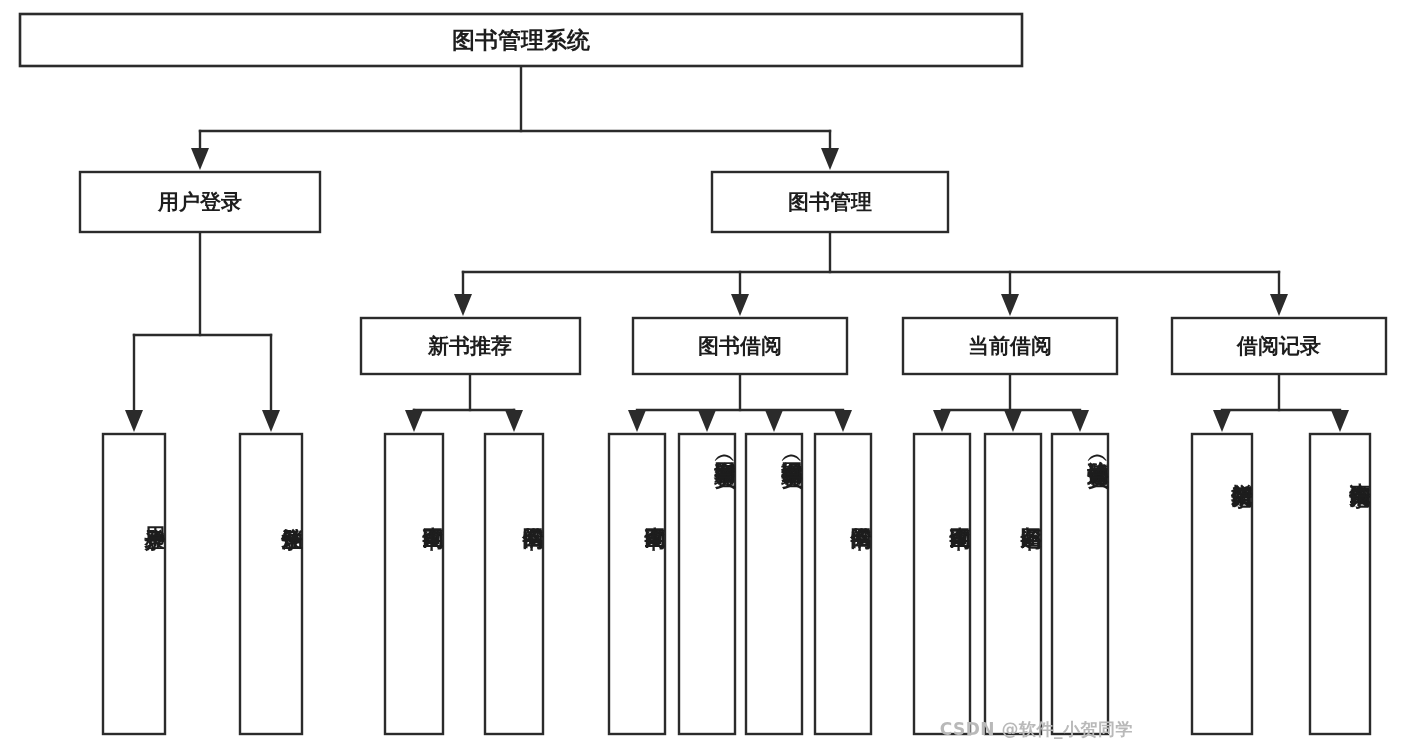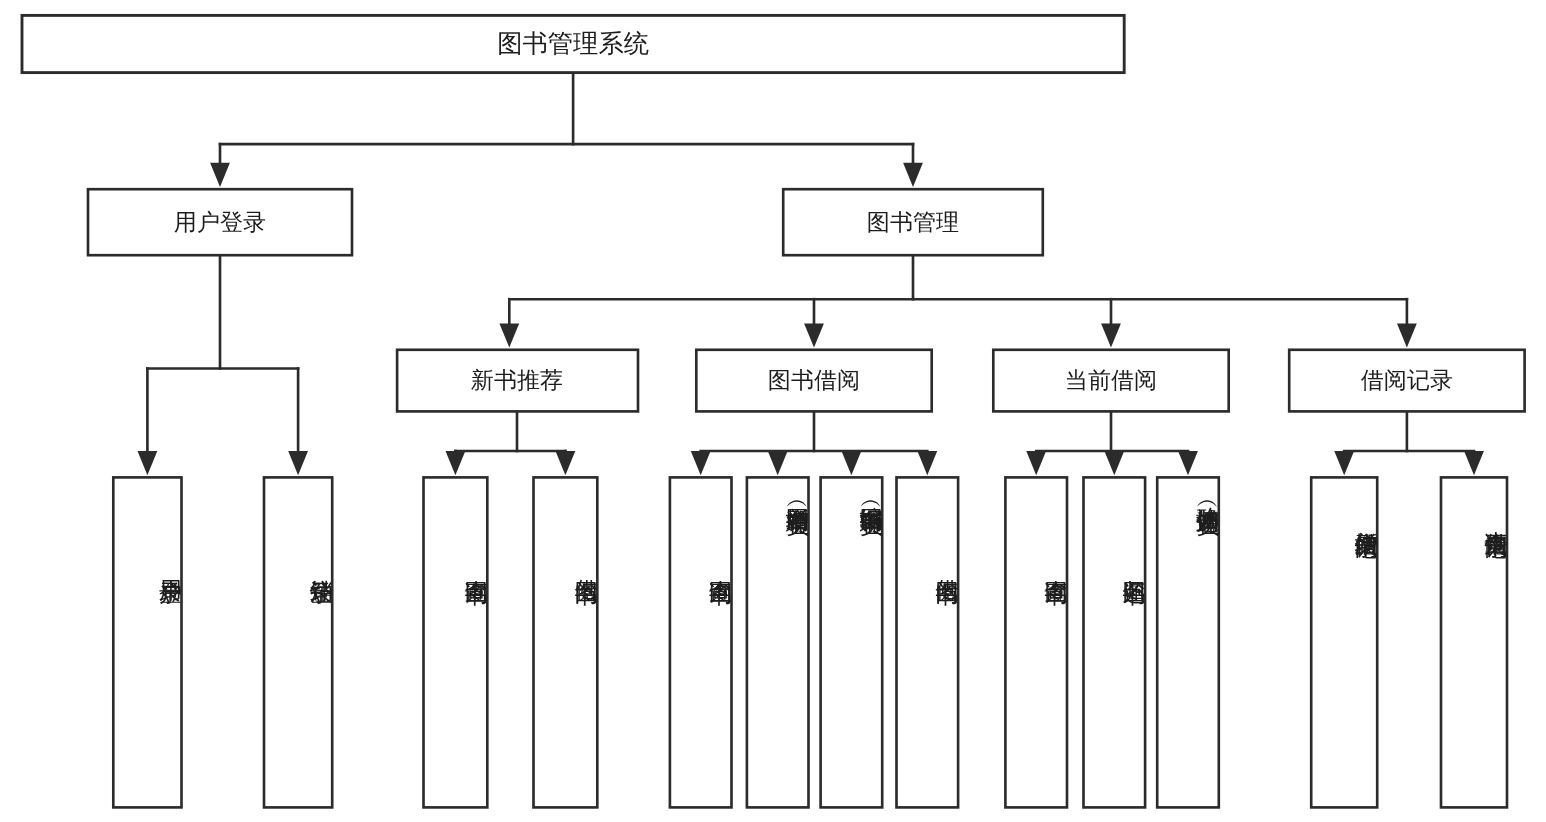--- a/index.html
+++ b/index.html
@@ -12,20 +12,21 @@
     width: 1405px;
     height: 747px;
     font-family: "DejaVu Sans", "Liberation Sans", sans-serif;
     overflow: hidden;
   }
   #diagram-root {
     position: relative;
     width: 1141px;
     height: 747px;
     background: #ffffff;
+    font-weight: bold;
   }
   svg#tree-svg {
     position: absolute;
     left: 0;
     top: 0;
     width: 1405px;
     height: 747px;
     display: block;
   }
   .node-rect {
@@ -197,13 +198,14 @@
   <div class="vlabel" style="left:746px; top:444px; width:56px;">编辑图书（管理员）</div>
   <div class="vlabel" style="left:815px; top:510px; width:56px;">借阅图书</div>
 
   <div class="vlabel" style="left:914px; top:510px; width:56px;">查询图书</div>
   <div class="vlabel" style="left:985px; top:510px; width:56px;">归还图书</div>
   <div class="vlabel" style="left:1052px; top:444px; width:56px;">确认归还（管理员）</div>
 
   <div class="vlabel" style="left:1192px; top:466px; width:60px;">新增借阅记录</div>
   <div class="vlabel" style="left:1310px; top:466px; width:60px;">查询借阅记录</div>
 
+  <div id="watermark">CSDN @软件_小贺同学</div>
 </div>
 
 </body></html>

